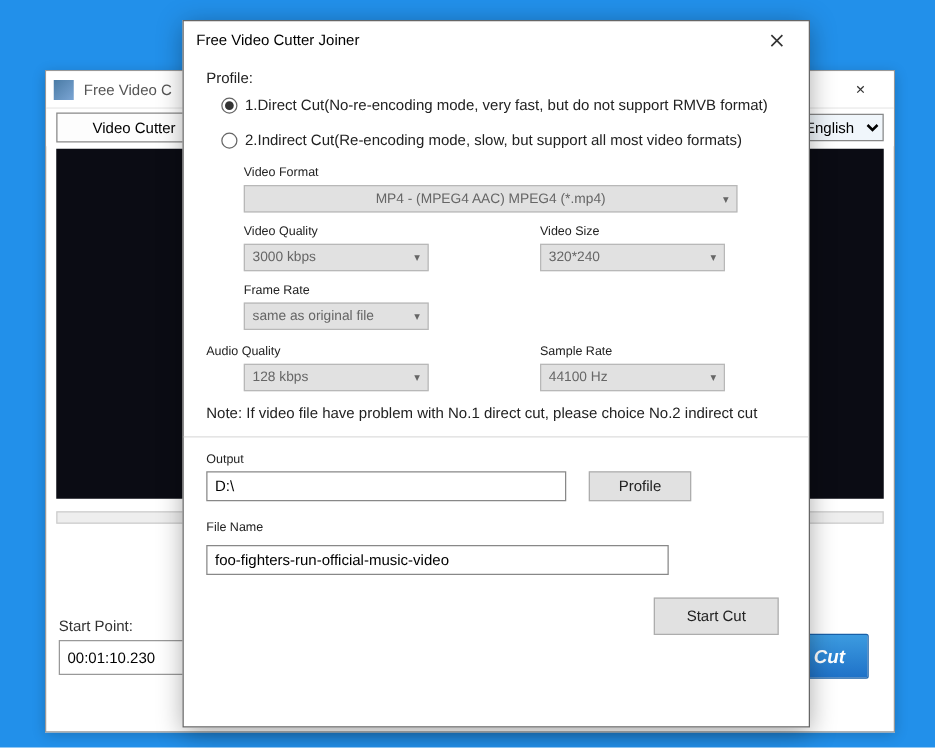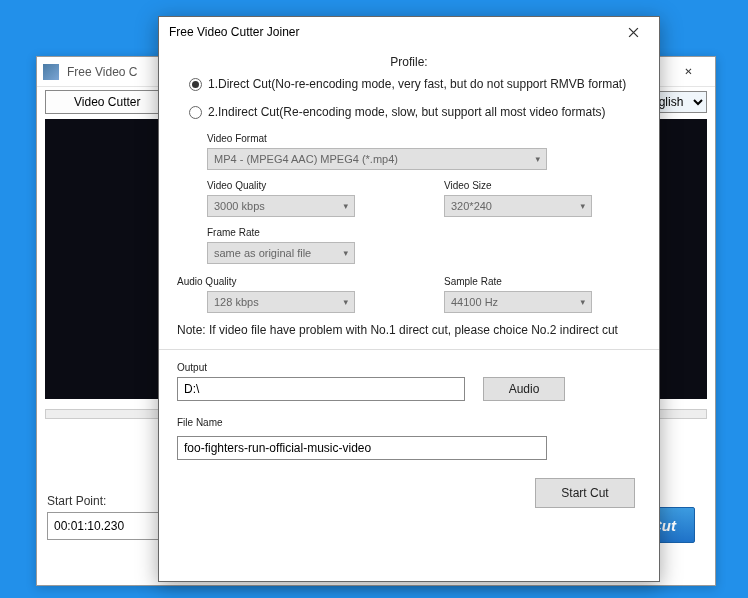--- a/index.html
+++ b/index.html
@@ -27,40 +27,40 @@
 .sp-label { font-size: 12px; color: #333; }
 .sp-input { width: 125px; height: 28px; font-size: 12px; padding: 4px 6px; border: 1px solid #999; }
 
 .cut-btn-main { position: absolute; right: 20px; bottom: 42px; width: 85px; height: 36px;
   background: linear-gradient(#3c9be0,#1f72c8); border: 1px solid #1860a8; color: #fff; font-size: 15px; font-weight: bold;
   display: flex; align-items: center; justify-content: center; gap: 6px; border-radius: 2px; font-style: italic; }
 .cut-btn-main .filmicon { width: 16px; height: 16px; background: repeating-linear-gradient(#fff,#fff 2px,#2a78c2 2px,#2a78c2 4px); border:1px solid #fff; }
 
 
 .dialog {
-  position: absolute; left: 158px; top: 16px; width: 502px; height: 566px;
+  position: absolute; left: 146px; top: 16px; width: 502px; height: 566px;
   background: #fff; border: 1px solid #666; box-shadow: 0 4px 20px rgba(0,0,0,0.35);
   display: flex; flex-direction: column;
 }
 .dlg-title { height: 30px; display: flex; align-items: center; padding: 0 8px 0 10px; font-size: 12px; }
 .dlg-close { margin-left: auto; width: 36px; height: 26px; display: flex; align-items: center; justify-content: center; cursor: pointer; }
 .dlg-close svg { width: 11px; height: 11px; }
 .dlg-body { padding: 6px 18px 12px 18px; font-size: 12px; color: #222; flex: 1; }
 
-.section-label { margin: 2px 0 8px 0; text-align: center; }
+.section-label { margin: 2px 0 8px 0; }
 .radio-row { display: flex; align-items: center; gap: 6px; margin: 6px 0 14px 12px; }
 .radio { width: 13px; height: 13px; border: 1px solid #666; border-radius: 50%; position: relative; display: inline-flex; align-items: center; justify-content: center; }
 .radio.checked::after { content:''; width:7px; height:7px; background:#333; border-radius:50%; }
 
 .form-block { margin-left: 30px; margin-right: 10px; }
 .full-row { margin: 4px 0 10px 0; }
 .field-label { font-size: 10px; margin-bottom: 4px; }
 .combo { height: 22px; background: #e1e1e1; border: 1px solid #b8b8b8; display: flex; align-items: center; padding: 0 6px; font-size: 11px; color: #666; position: relative; }
 .combo .arrow { position: absolute; right: 6px; top: 50%; transform: translateY(-50%); }
-.combo.full { width: 340px; margin-left: 0; }
+.combo.full { width: 395px; margin-left: 0; justify-content: center; }
 .combo.small { width: 148px; }
 .two-col { display: flex; gap: 44px; margin: 4px 0 10px 0; }
 .col { flex: 0 0 auto; }
 
 .note { margin: 8px 0 12px 0; font-size: 12px; }
 hr.sep { border: none; border-top: 1px solid #ddd; margin: 10px -18px; }
 
 .output-row { margin: 12px 0 16px 0; }
 .output-ctrls { display: flex; gap: 18px; align-items: center; margin-top: 4px; }
 .text-input { height: 24px; border: 1px solid #888; padding: 2px 6px; font-size: 12px; }
@@ -182,21 +182,21 @@
     </div>
 
     <div class="note">Note: If video file have problem with No.1 direct cut, please choice No.2 indirect cut</div>
     <hr class="sep">
 
     <div class="output-row">
       <div class="field-label">Output</div>
       <div class="output-ctrls">
         <input class="text-input out" value="D:\" style="">
         <div class="browse-btn">
-            <span>Audio</span>
+            <span>Profile</span>
           </div>
       </div>
     </div>
 
     <div class="filename-row">
       <div class="field-label">File Name</div>
       <input class="text-input fn" value="foo-fighters-run-official-music-video" style="">
     </div>
 
     <div class="start-cut-row">

